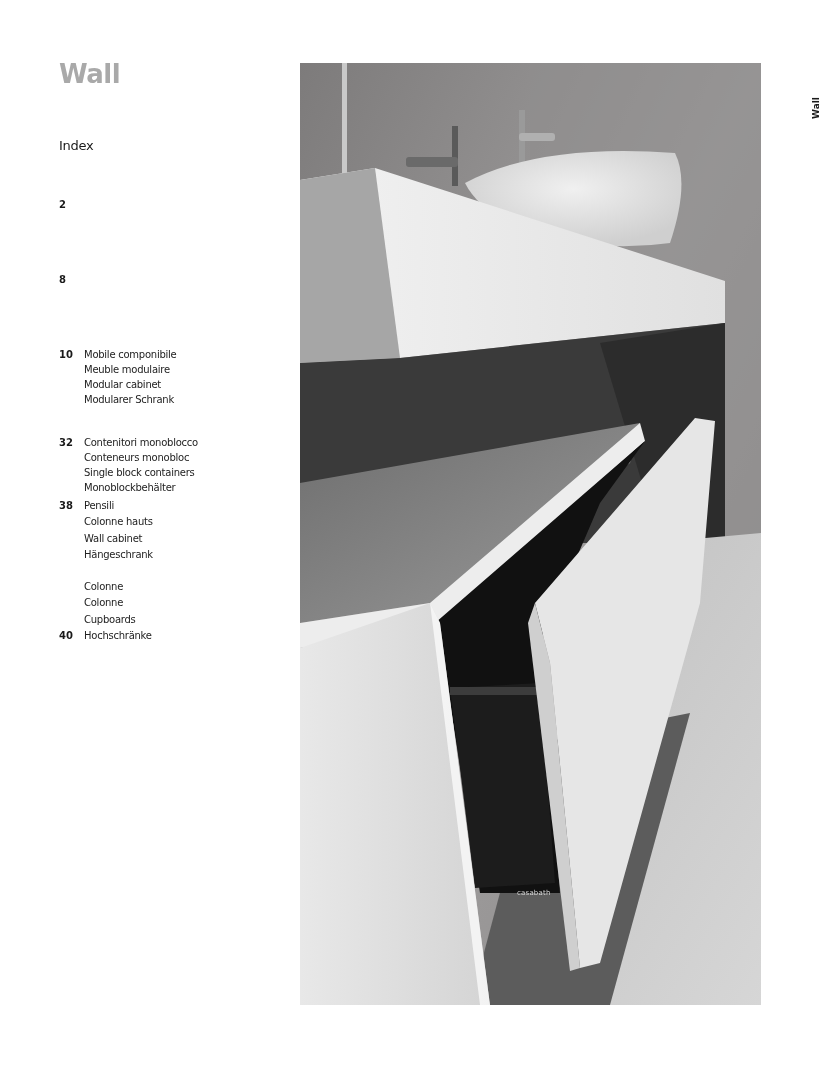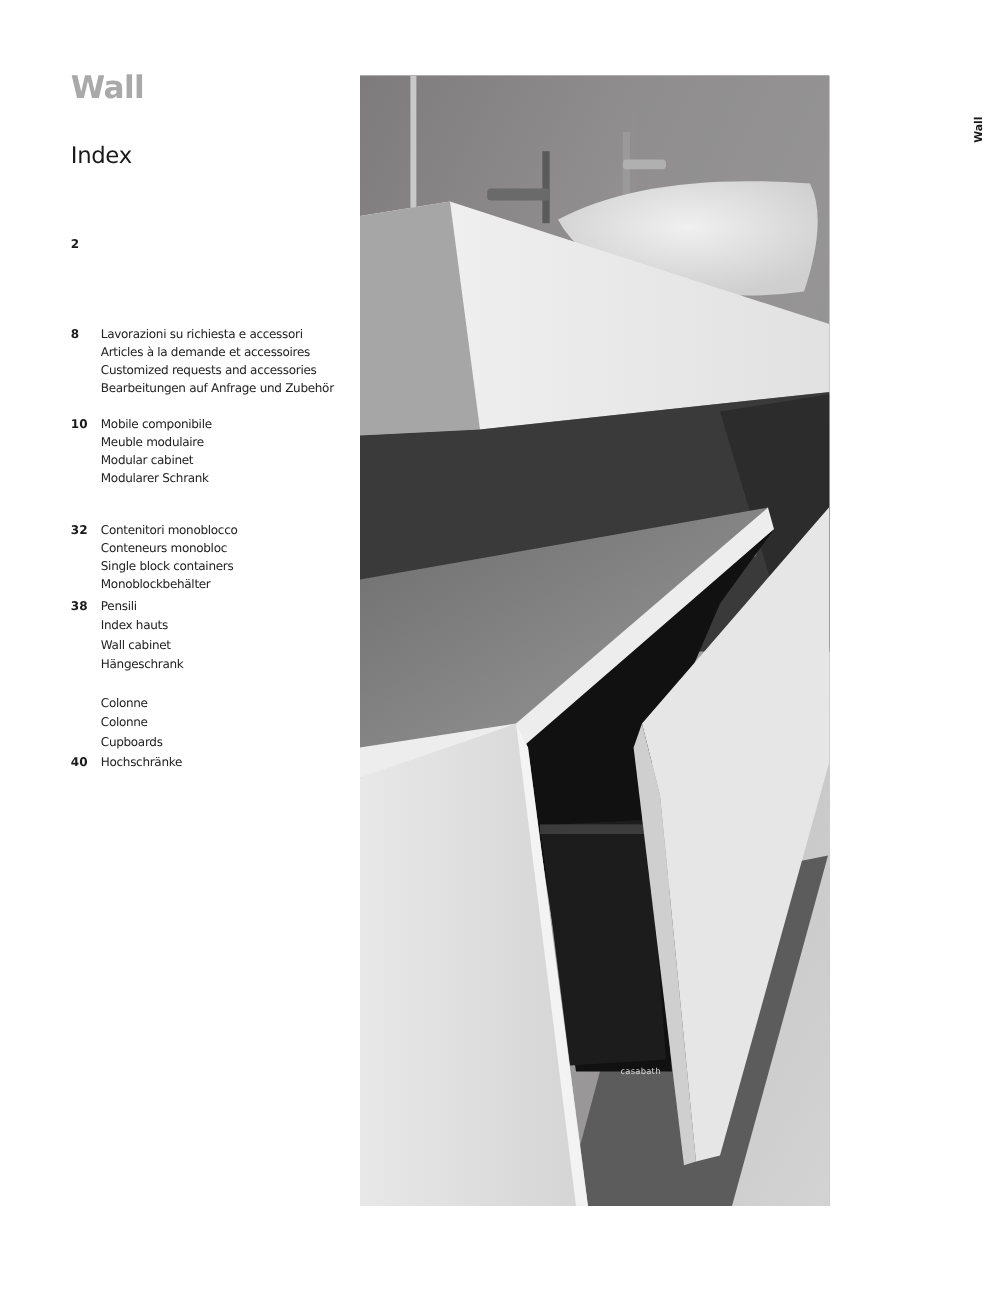--- a/index.html
+++ b/index.html
@@ -22,23 +22,23 @@
       font-family: "DejaVu Sans", sans-serif;
       font-weight: bold;
       font-size: 26px;
       letter-spacing: -0.5px;
       color: #a9a9a9;
       line-height: 32px;
     }
     .index-title {
       position: absolute;
       left: 59px;
-      top: 118px;
+      top: 134px;
       font-family: "DejaVu Sans", sans-serif;
-      font-size: 19px;
+      font-size: 13px;
       color: #1a1a1a;
       line-height: 24px;
       letter-spacing: -0.3px;
     }
     .index-list {
       position: absolute;
       left: 59px;
       top: 197px;
       width: 230px;
     }
@@ -93,24 +93,24 @@
       font-weight: bold;
       color: #1a1a1a;
       white-space: nowrap;
     }
 
     
     .photo {
       position: absolute;
       left: 300px;
       top: 63px;
-      width: 391px;
+      width: 461px;
       height: 942px;
       overflow: hidden;
-      background: #404040;
+      background: #a21caf;
     }
     .photo svg { display: block; }
     .photo-brand {
       position: absolute;
       left: 217px;
       top: 826px;
       font-size: 7px;
       color: #d8d8d8;
       letter-spacing: 0.2px;
       font-family: "DejaVu Sans", sans-serif;
@@ -128,26 +128,20 @@
     <span>Wall</span>
   </div>
 
   <div class="index-list">
     <div class="index-entry entry-0">
       <div class="index-page">2</div>
     </div>
 
     <div class="index-entry entry-1">
       <div class="index-page">8</div>
-      <div class="index-labels">
-        <div class="index-label">Lavorazioni su richiesta e accessori</div>
-        <div class="index-label">Articles à la demande et accessoires</div>
-        <div class="index-label">Customized requests and accessories</div>
-        <div class="index-label">Bearbeitungen auf Anfrage und Zubehör</div>
-      </div>
     </div>
 
     <div class="index-entry entry-2">
       <div class="index-page">10</div>
       <div class="index-labels">
         <div class="index-label">Mobile componibile</div>
         <div class="index-label">Meuble modulaire</div>
         <div class="index-label">Modular cabinet</div>
         <div class="index-label">Modularer Schrank</div>
       </div>
@@ -160,21 +154,21 @@
         <div class="index-label">Conteneurs monobloc</div>
         <div class="index-label">Single block containers</div>
         <div class="index-label">Monoblockbehälter</div>
       </div>
     </div>
 
     <div class="index-entry entry-4">
       <div class="index-page">38</div>
       <div class="index-labels">
         <div class="index-label">Pensili</div>
-        <div class="index-label">Index hauts</div>
+        <div class="index-label">Colonne hauts</div>
         <div class="index-label">Wall cabinet</div>
         <div class="index-label">Hängeschrank</div>
       </div>
     </div>
 
     <div class="index-entry entry-5">
       <div class="index-page">40</div>
       <div class="index-labels">
         <div class="index-label">Colonne</div>
         <div class="index-label">Colonne</div>

